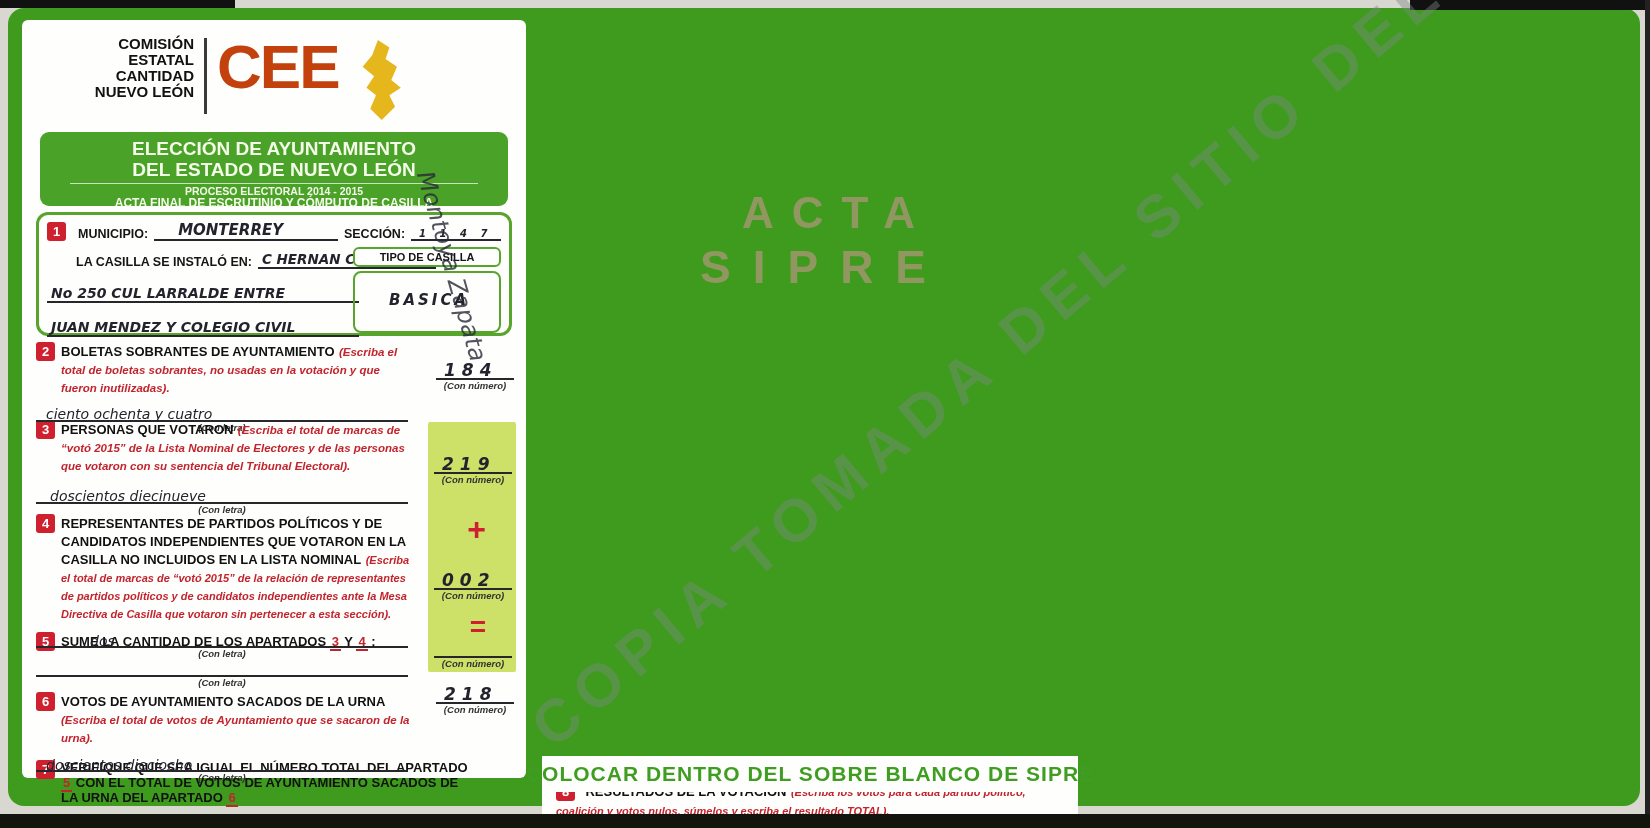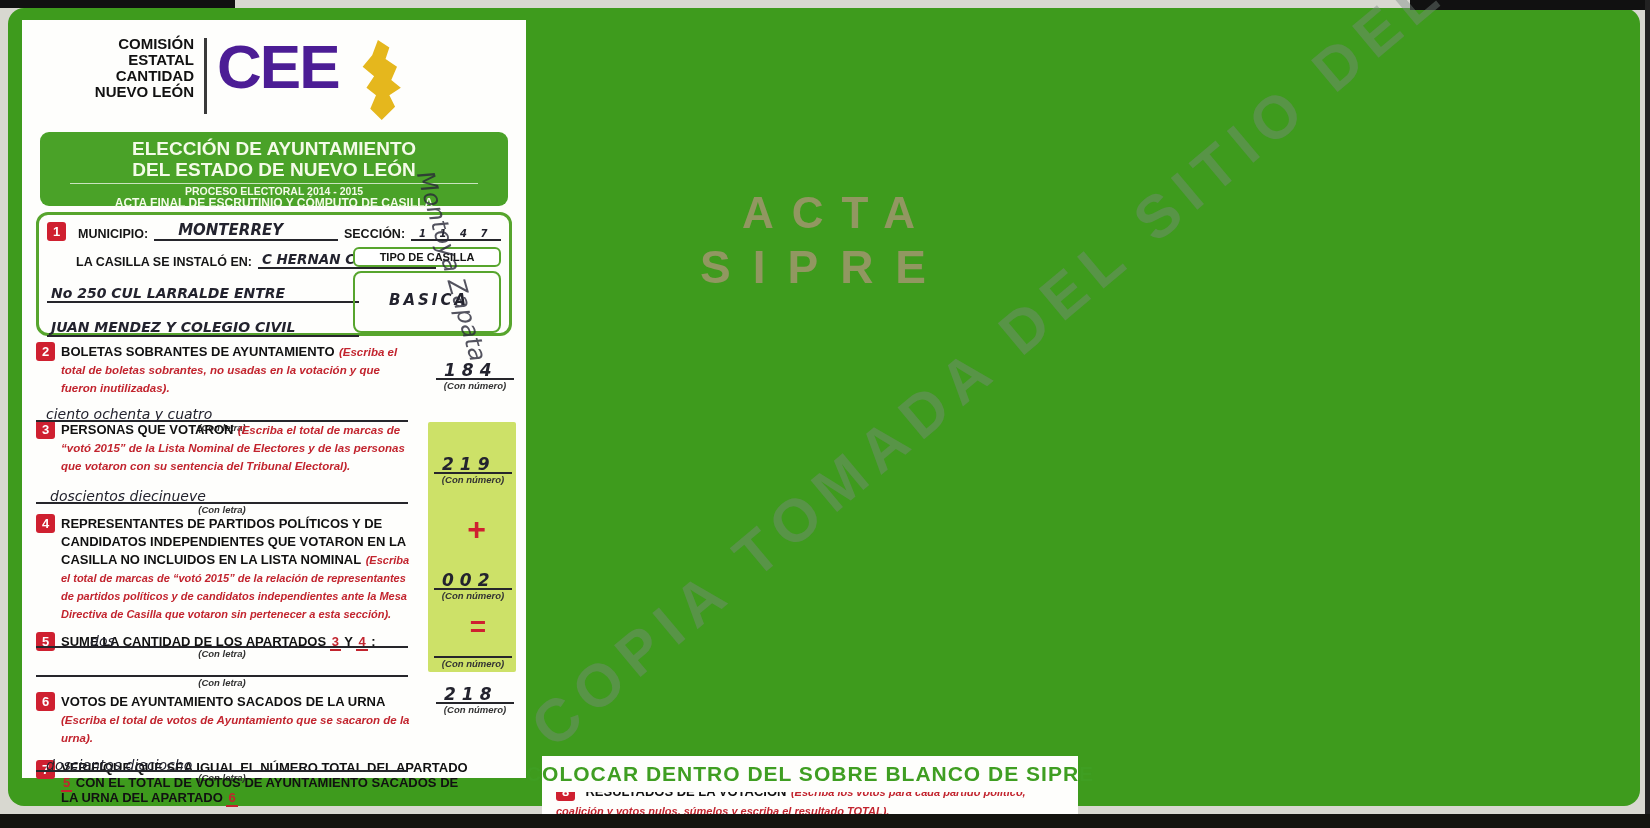--- a/index.html
+++ b/index.html
@@ -5,21 +5,21 @@
   html,body{margin:0;padding:0;background:#c9c9c2;}
   .page{position:relative;width:1650px;height:828px;background:#d8d8d0;overflow:hidden;
         font-family:"Liberation Sans",sans-serif;color:#151515;}
   
   .edge-b{position:absolute;left:0;right:0;bottom:0;height:14px;background:#14140f;}
   .edge-tl{position:absolute;left:0;top:0;width:235px;height:8px;background:#111;}
   .edge-tr{position:absolute;right:0;top:0;width:240px;height:10px;background:#111;}
   .edge-r{position:absolute;right:0;top:0;width:5px;height:100%;background:#222;}
   .frame{position:absolute;left:8px;top:8px;right:10px;bottom:22px;background:#3e9b1d;border-radius:16px;}
   .col{position:absolute;background:#fefefc;}
-  .col-left{left:22px;top:20px;width:504px;height:758px;border-radius:0;padding:0;}
+  .col-left{left:22px;top:20px;width:504px;height:758px;border-radius:6px;padding:0;}
   .col-mid{left:542px;top:16px;width:536px;height:740px;}
   .banner-strip{position:absolute;left:542px;top:756px;width:536px;height:36px;background:#fefefc;
         display:flex;align-items:center;justify-content:center;}
   .banner-text{color:#3f9e22;font-weight:bold;font-size:21px;letter-spacing:1px;white-space:nowrap;}
 
   
   .num{display:inline-block;min-width:19px;height:19px;background:#cf2030;color:#fff;font-weight:bold;
        font-size:13px;text-align:center;line-height:19px;border-radius:3px;margin-right:6px;flex:0 0 auto;padding:0 2px;box-sizing:border-box;}
   .ttl{font-weight:bold;font-size:13px;color:#111;}
   .rednote{color:#c2242e;font-style:italic;font-weight:bold;font-size:11.5px;}
@@ -29,21 +29,21 @@
   .hw{font-family:"DejaVu Sans",sans-serif;font-style:italic;color:#23232e;}
   .hw-big{font-size:14px;}
   .hw-num{font-size:19px;letter-spacing:9px;font-weight:bold;}
   .sec{position:relative;}
 
   
   .col-left{padding:0 14px;box-sizing:border-box;}
   .lockup{display:flex;align-items:flex-start;height:108px;padding-top:16px;box-sizing:border-box;}
   .org{width:158px;text-align:right;font-weight:bold;font-size:15px;line-height:16px;color:#111;}
   .lockup-div{width:3px;height:76px;background:#3a3a3a;margin:2px 10px 0 10px;}
-  .cee{font-size:62px;font-weight:bold;color:#4c1d95;letter-spacing:-2px;line-height:70px;margin-top:-4px;}
+  .cee{font-size:62px;font-weight:bold;color:#c2410c;letter-spacing:-2px;line-height:70px;margin-top:-4px;}
   .nlshape{margin-left:6px;margin-top:2px;}
   .titlebox{height:74px;background:#4aa228;border-radius:9px;color:#f4fbe8;text-align:center;
             padding-top:6px;box-sizing:border-box;margin:4px 4px 0 4px;}
   .titlebox .t1{font-weight:bold;font-size:19px;line-height:21px;}
   .titlebox .sep{border-top:1px solid rgba(255,255,255,.7);margin:3px 30px 2px 30px;}
   .titlebox .t2{font-weight:bold;font-size:10.5px;line-height:11px;}
   .titlebox .t3{font-weight:bold;font-size:12px;line-height:13px;}
   .s1box{height:124px;border:3px solid #57a52d;border-radius:12px;margin-top:6px;position:relative;
          padding:6px 8px;box-sizing:border-box;font-weight:bold;font-size:12.5px;}
   .s1row{display:flex;align-items:flex-end;gap:6px;}

